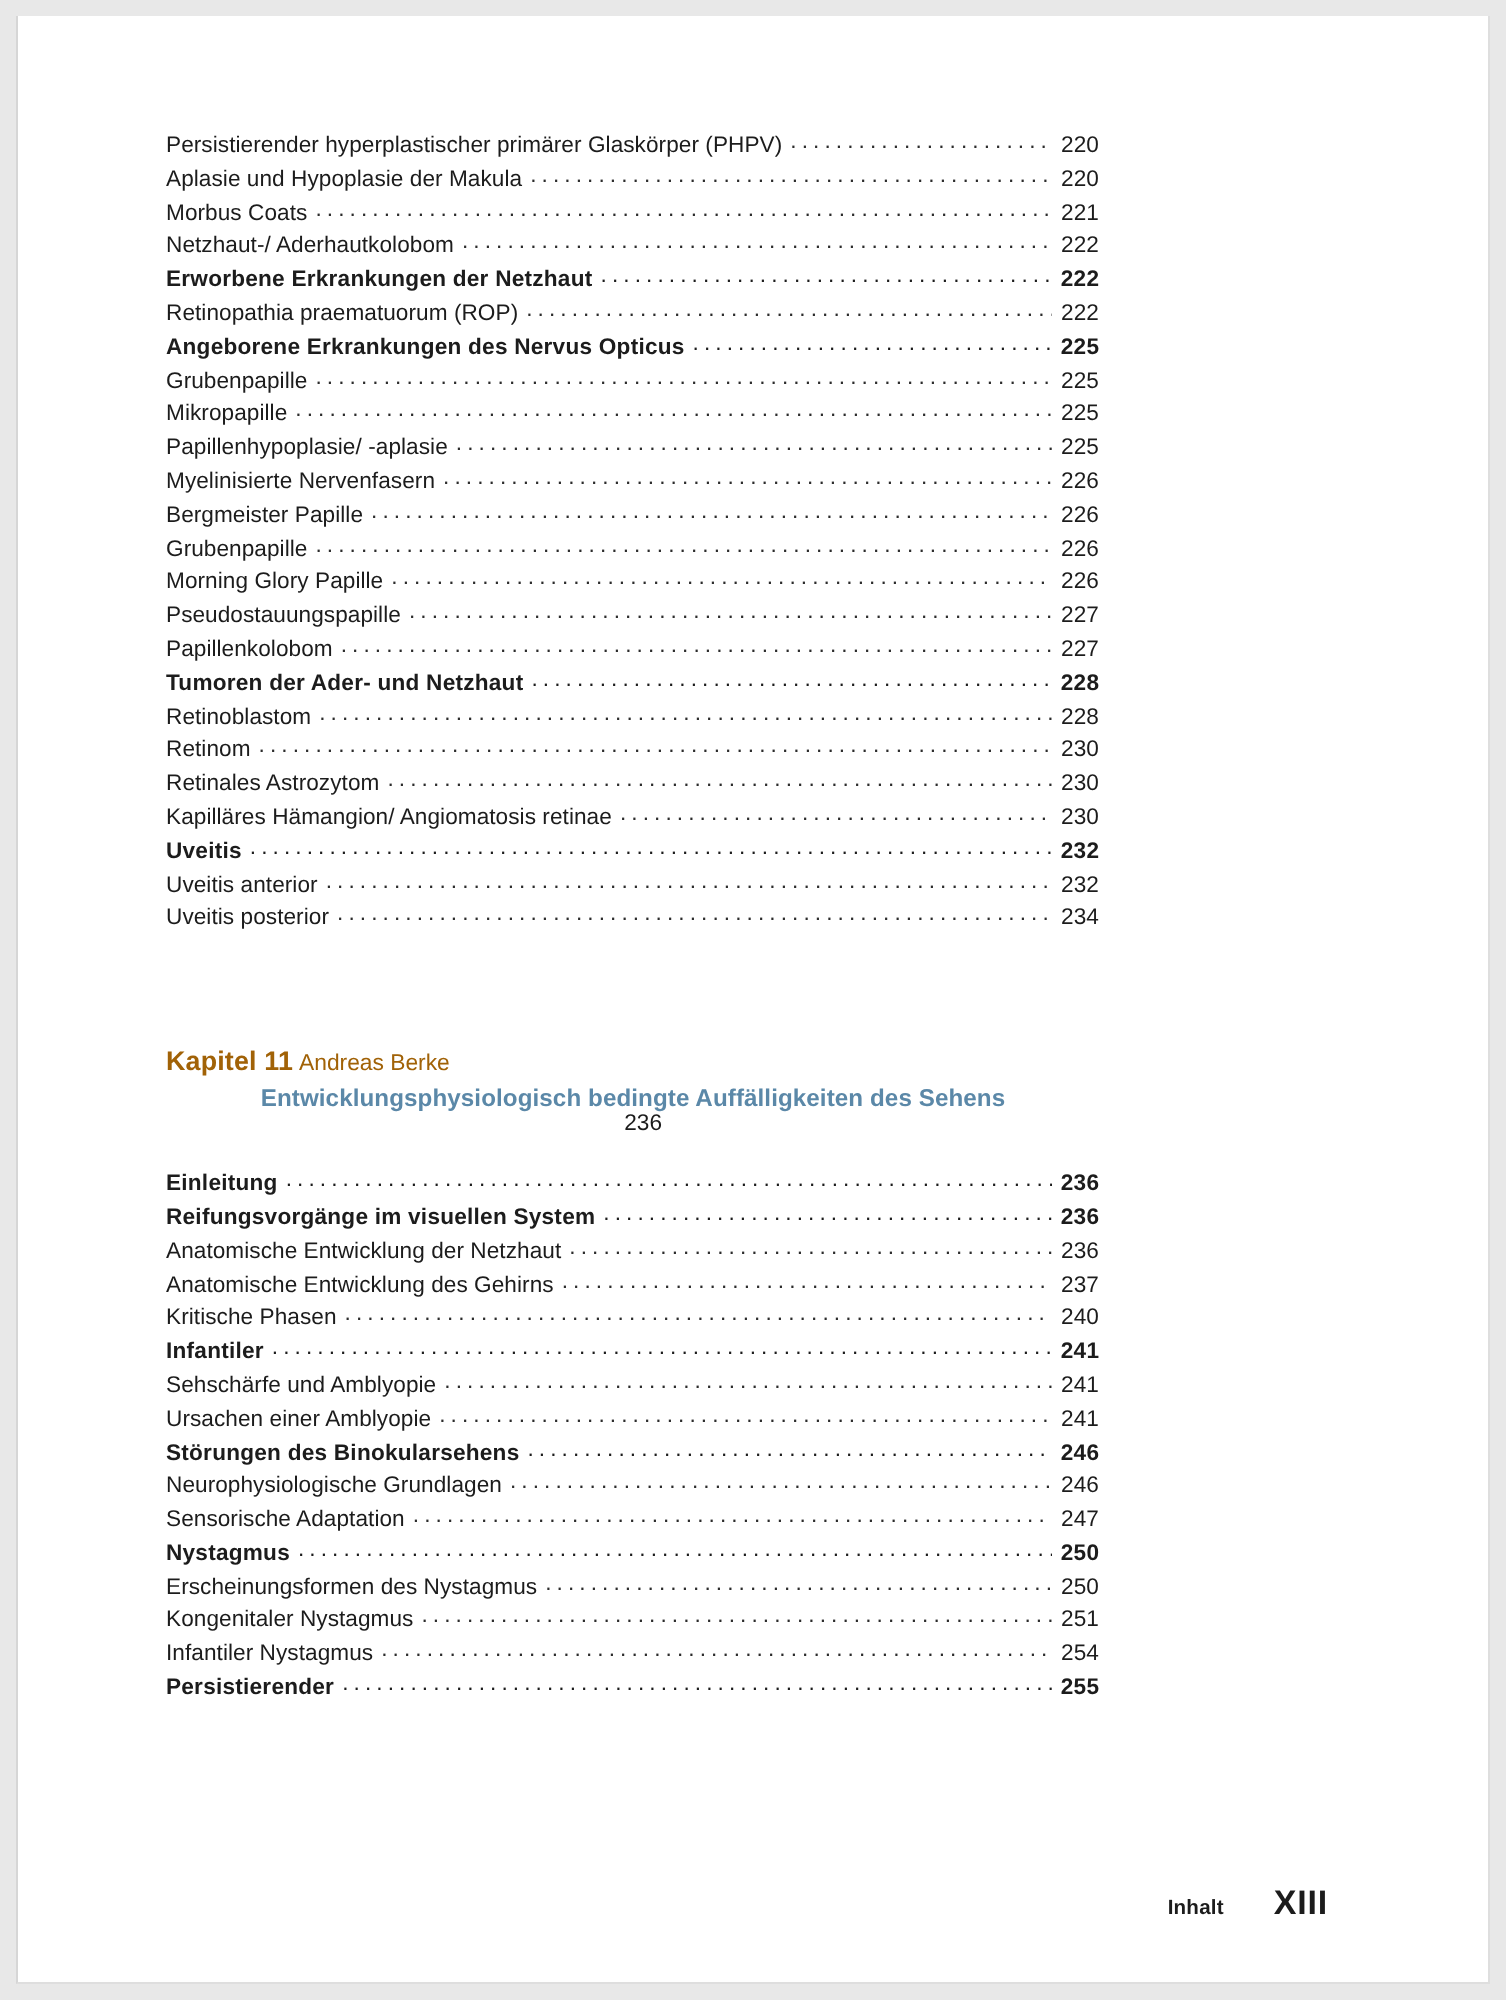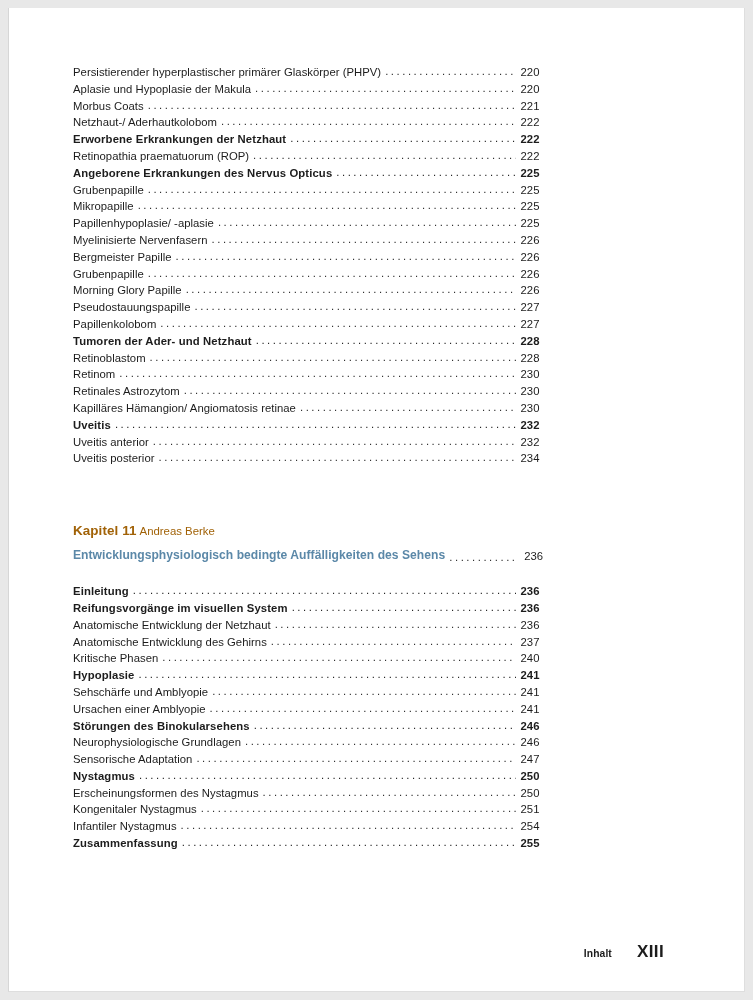--- a/index.html
+++ b/index.html
@@ -23,21 +23,21 @@
     background: #ffffff;
     box-sizing: border-box;
     border-left: 1px solid #d6d6d6;
     border-right: 1px solid #dedede;
     border-bottom: 1px solid #dedede;
     overflow: hidden;
   }
 
   #content {
     position: absolute;
-    left: 64px;
+    left: 74px;
     top: 57px;
     width: 470px;
   }
 
   
   .toc-line {
     display: flex;
     align-items: baseline;
     width: 100%;
     height: 16.8px;
@@ -99,24 +99,25 @@
     letter-spacing: 0.1px;
   }
   .chapter-head .author {
     font-weight: normal;
     font-size: 11.4px;
     margin-left: 3px;
   }
 
   .chapter-title-line {
     display: flex;
-    align-items: flex-end;
+    align-items: center;
     width: 100%;
     height: 20px;
     white-space: nowrap;
+    flex-direction: column;
   }
   .chapter-title-line .label {
     flex: 0 0 auto;
     font-weight: bold;
     font-size: 12.1px;
     color: #5b88a8;
     letter-spacing: 0.04px;
     padding-right: 3px;
   }
   .chapter-title-line .leader {
@@ -332,21 +333,21 @@
           <span class="label">Anatomische Entwicklung des Gehirns</span>
           <span class="leader"></span>
           <span class="page">237</span>
         </div>
         <div class="toc-line">
           <span class="label">Kritische Phasen</span>
           <span class="leader"></span>
           <span class="page">240</span>
         </div>
         <div class="toc-line bold">
-          <span class="label">Hypoplasie</span>
+          <span class="label">Infantiler</span>
           <span class="leader"></span>
           <span class="page">241</span>
         </div>
         <div class="toc-line">
           <span class="label">Sehschärfe und Amblyopie</span>
           <span class="leader"></span>
           <span class="page">241</span>
         </div>
         <div class="toc-line">
           <span class="label">Ursachen einer Amblyopie</span>
@@ -382,21 +383,21 @@
           <span class="label">Kongenitaler Nystagmus</span>
           <span class="leader"></span>
           <span class="page">251</span>
         </div>
         <div class="toc-line">
           <span class="label">Infantiler Nystagmus</span>
           <span class="leader"></span>
           <span class="page">254</span>
         </div>
         <div class="toc-line bold">
-          <span class="label">Zusammenfassung</span>
+          <span class="label">Persistierender</span>
           <span class="leader"></span>
           <span class="page">255</span>
         </div>
       </div>
 
   </div>
 
   <div id="footer">
     <span class="f-label">Inhalt</span>
     <span class="f-num">XIII</span>

